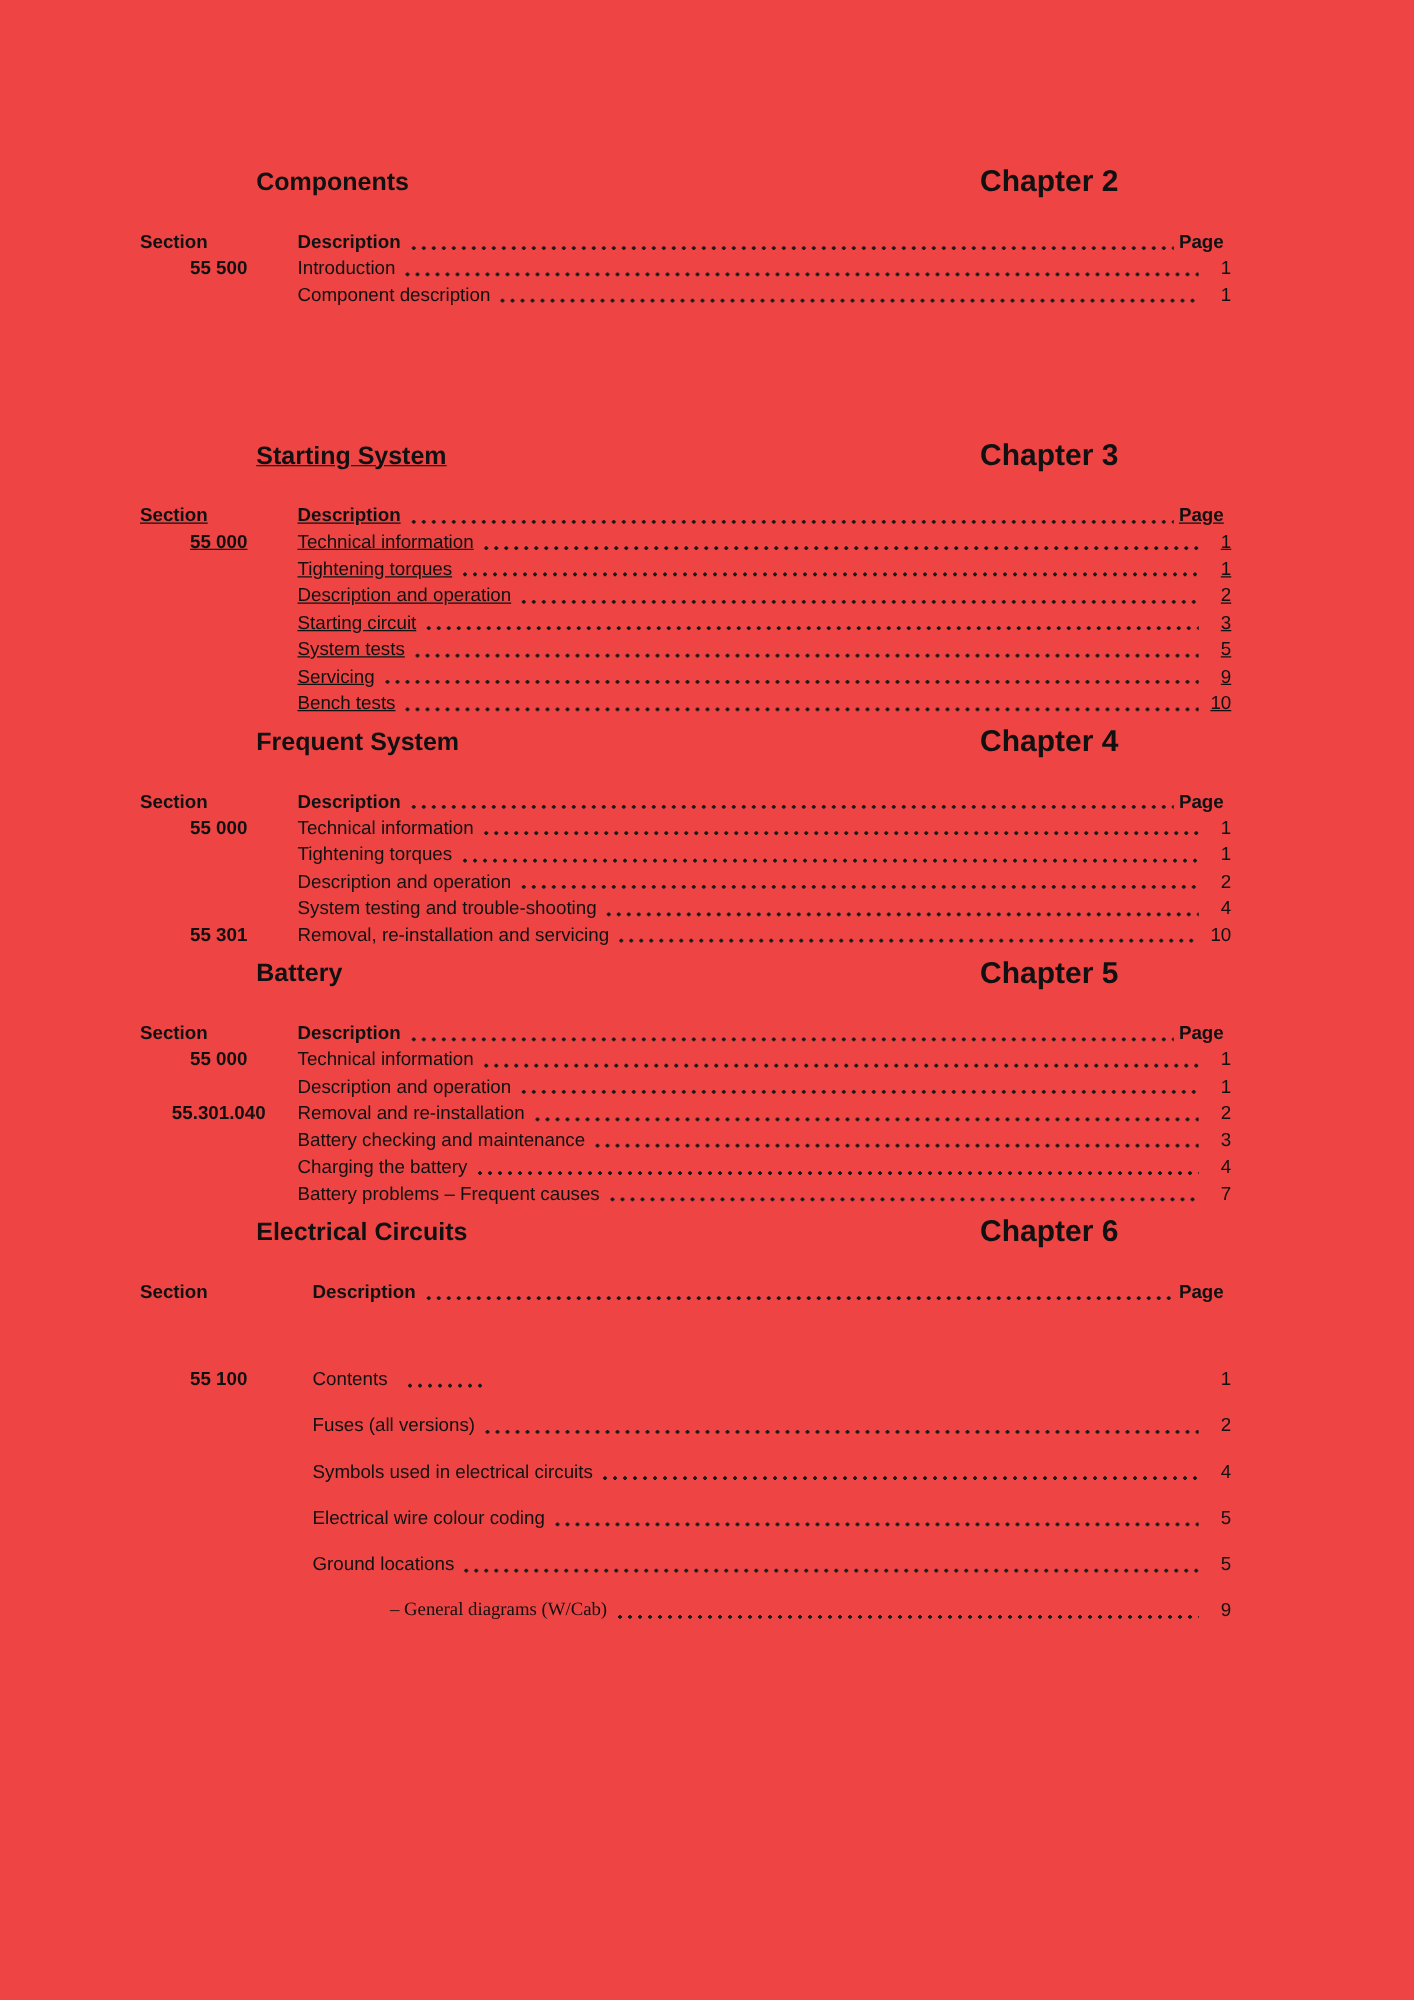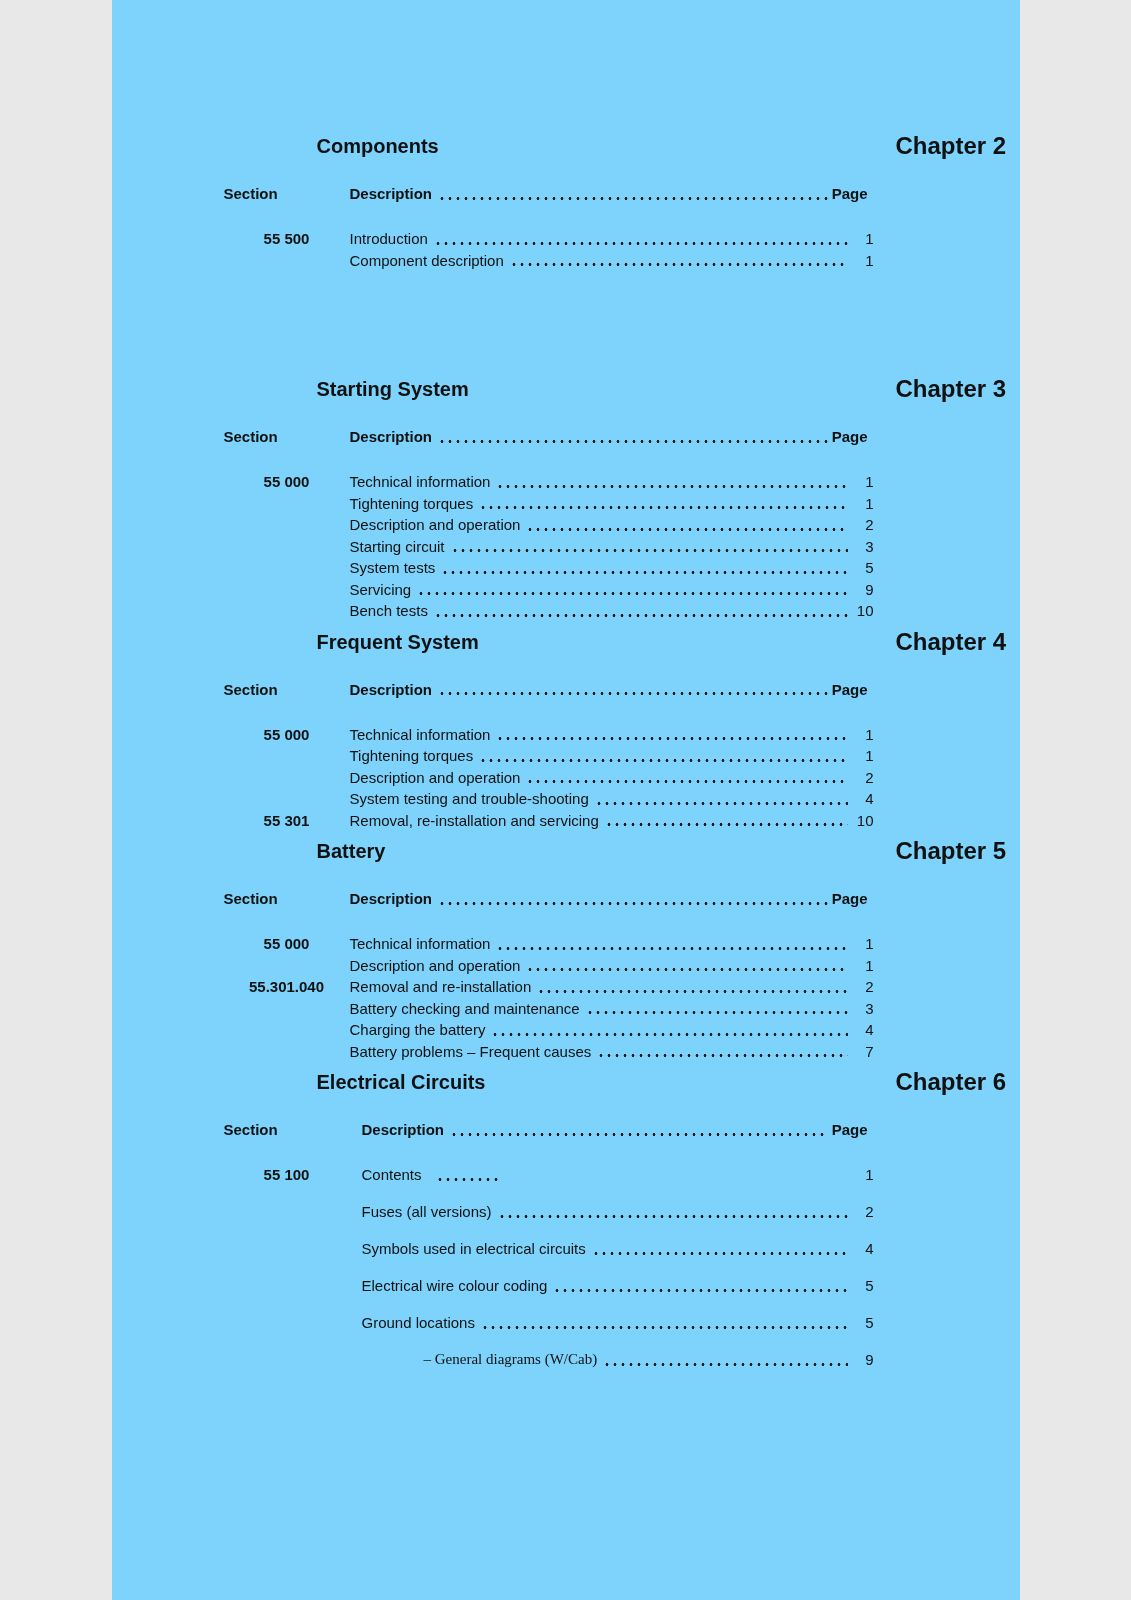--- a/index.html
+++ b/index.html
@@ -1,30 +1,30 @@
 <!DOCTYPE html>
 <html><head>
 <meta charset="utf-8">
 <style>
   * { margin: 0; padding: 0; box-sizing: border-box; }
   html, body { background: #e8e8e8; }
   .page {
-    width: 908px;
+    width: 1131px;
     height: 1600px;
     margin: 0 auto;
-    background: #7dd3fc;
+    background: #ef4444;
     color: #111111;
     font-family: "Liberation Sans", sans-serif;
     font-size: 15px;
     padding: 134px 146px 0 112px;
     overflow: hidden;
   }
   .chapter { margin-top: 8px; }
   .chapter:first-child { margin-top: 0; }
-  .chapter:nth-child(2) { margin-top: 106px; }
+  .chapter:nth-child(2) { margin-top: 106px; text-decoration: underline; }
 
   .chapter-header { position: relative; height: 24px; line-height: 24px; }
   .chapter-title {
     margin-left: 93px;
     font-size: 20px;
     font-weight: bold;
     white-space: nowrap;
   }
   .chapter-label {
     position: absolute;
@@ -37,21 +37,21 @@
 
   .col-header {
     display: flex;
     margin-top: 25px;
     line-height: 21px;
     font-weight: bold;
   }
   .col-header .section-cell { text-align: left; }
   .col-header .page-num { padding-right: 6px; }
 
-  .entries { margin-top: 24px; }
+  .entries { }
 
   .toc-row { display: flex; line-height: 21.5px; }
 
   .section-cell {
     width: 126px;
     flex: none;
     text-align: center;
     font-weight: bold;
     white-space: nowrap;
   }
@@ -66,21 +66,21 @@
     background-position: 0 13.5px;
   }
   .page-num {
     flex: none;
     min-width: 22px;
     text-align: right;
     white-space: nowrap;
   }
 
   
-  .chapter.loose .entries { }
+  .chapter.loose .entries { margin-top: 49px; }
   .chapter.loose .toc-row { margin-bottom: 15.5px; }
   .chapter.loose .desc { padding-left: 12px; }
   .chapter.loose .toc-row.indent .desc { padding-left: 74px; font-family: Liberation Serif, serif; }
 
   
   .toc-row.short-dots .dots { flex: 0 0 64px; margin-left: 14px; }
   .toc-row.short-dots .page-num { margin-left: auto; }
 
   
   .toc-row.no-page .page-num { min-width: 0; }

